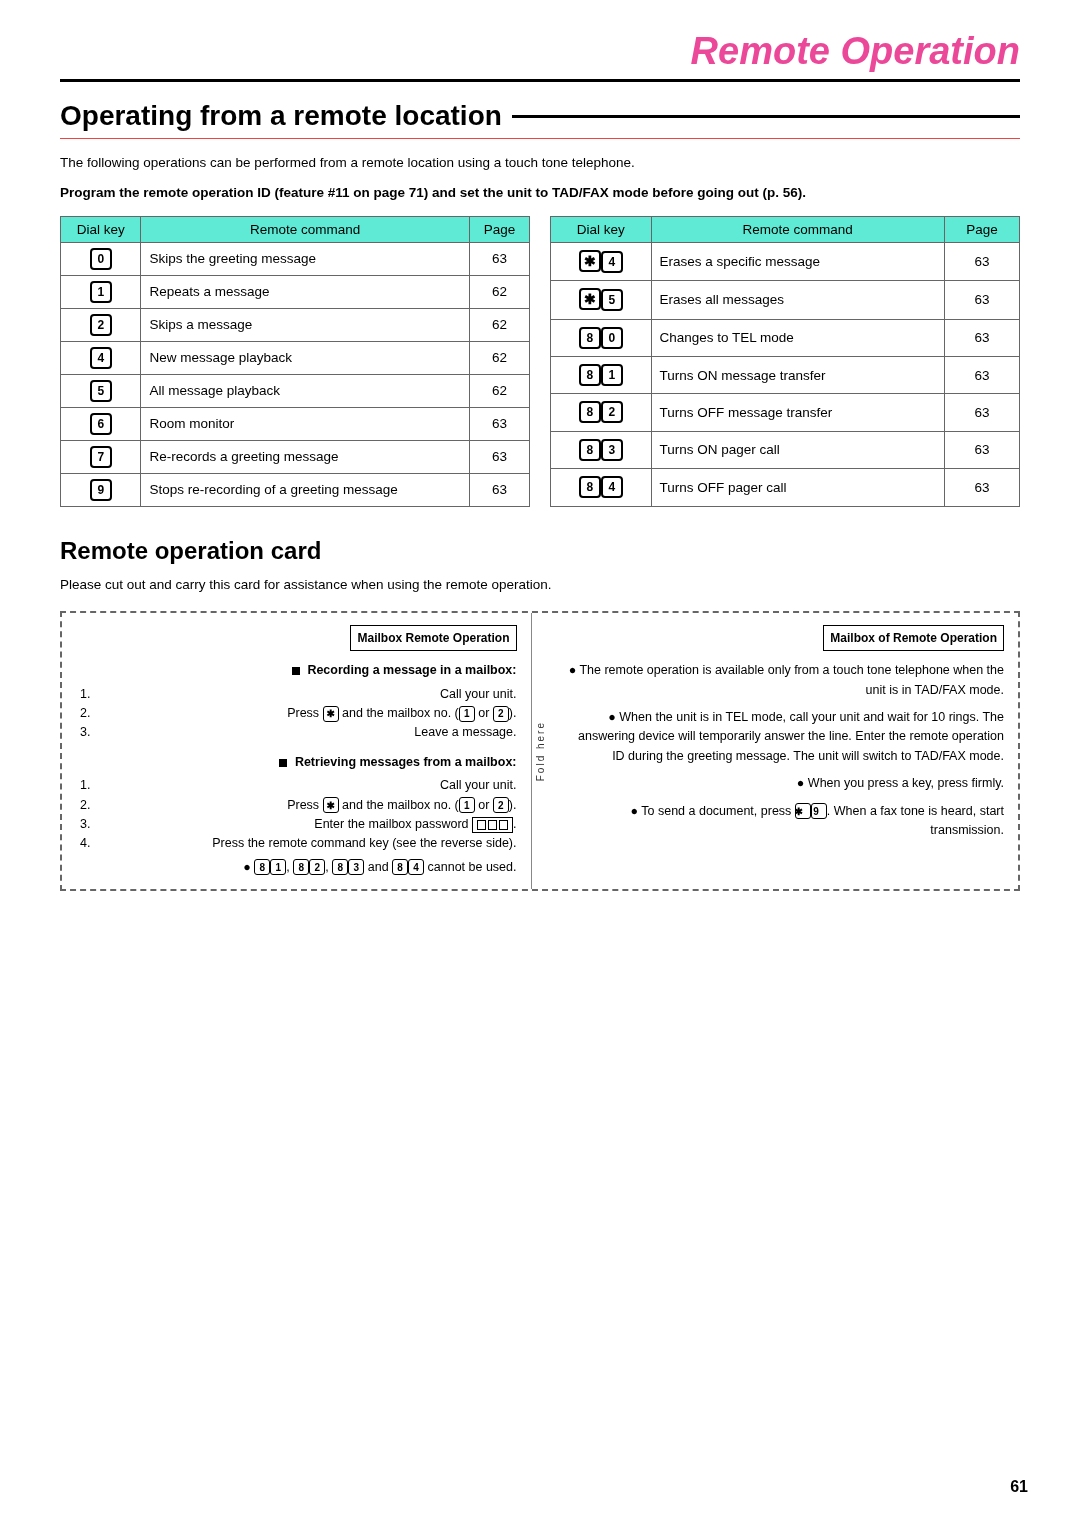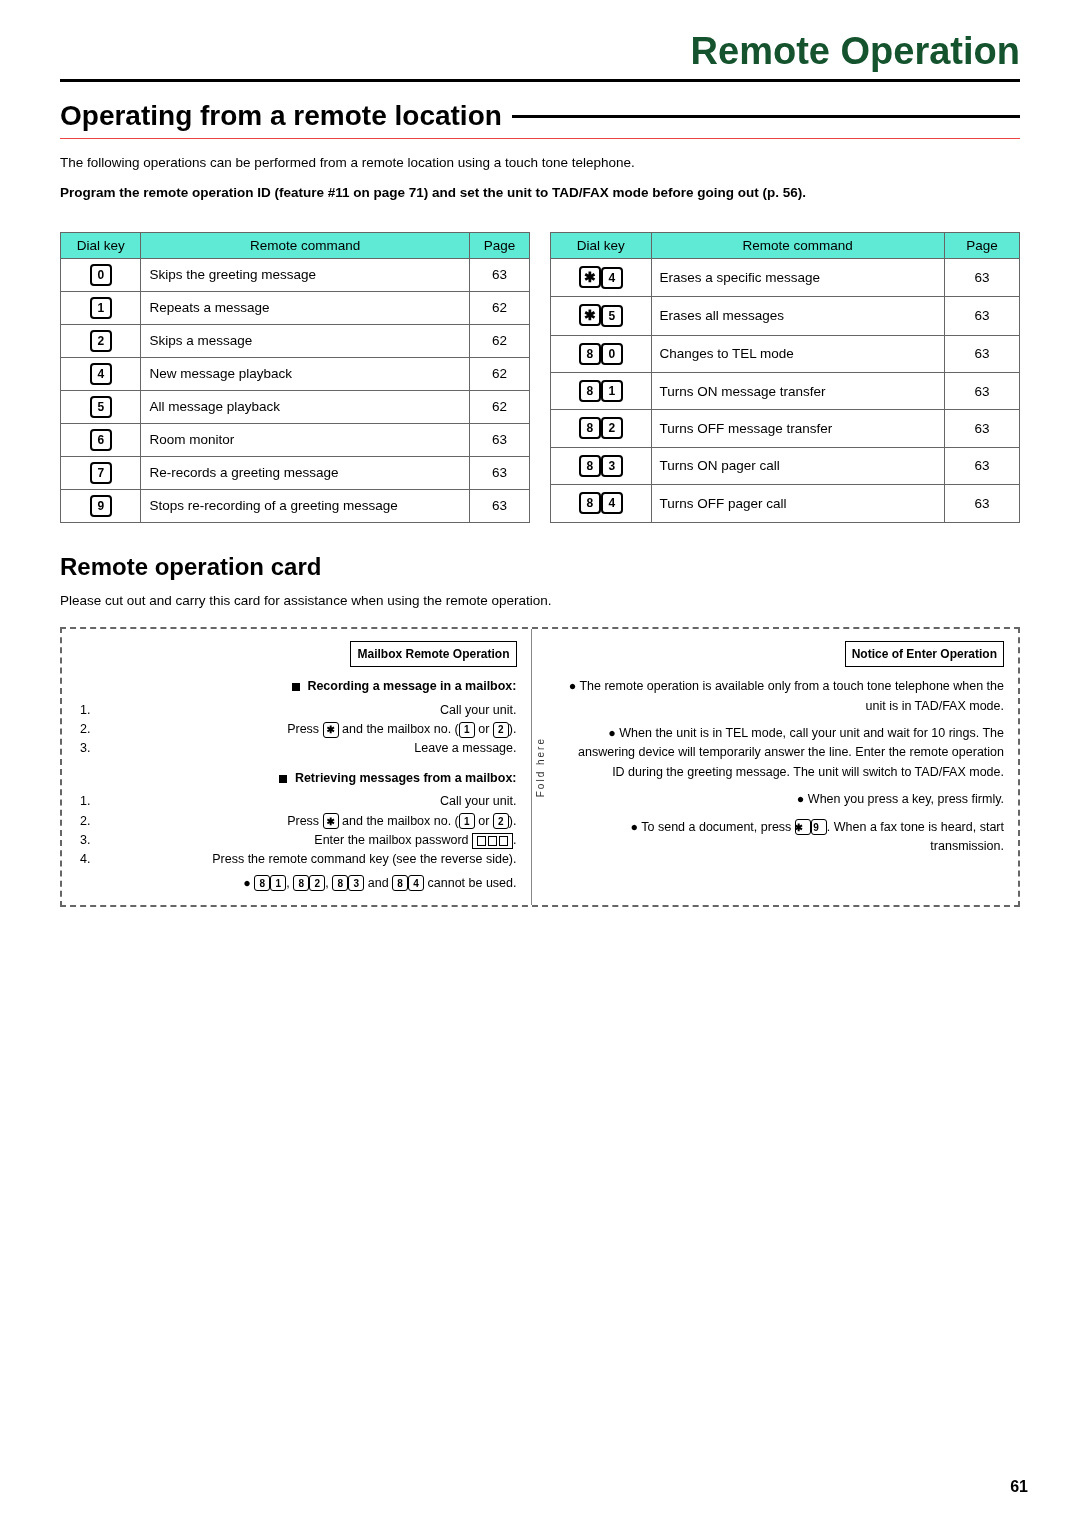--- a/index.html
+++ b/index.html
@@ -20,22 +20,23 @@
     }
     
     .page-header {
       text-align: right;
       border-bottom: 3px solid #000;
       padding-bottom: 6px;
       margin-bottom: 18px;
     }
     .page-title {
       font-size: 38px;
-      font-weight: bold;
-      color: #14532d;
+      font-style: italic;
+      font-weight: bold;
+      color: #ec4899;
     }
     
     .section-title {
       font-size: 28px;
       font-weight: bold;
       border-bottom: 1px solid #ef4444;
       padding-bottom: 6px;
       margin-bottom: 14px;
       display: flex;
       align-items: center;
@@ -50,21 +51,21 @@
     }
     
     .intro-text {
       font-size: 13.5px;
       margin-bottom: 10px;
       line-height: 1.5;
     }
     .intro-bold {
       font-weight: bold;
       font-size: 13.5px;
-      margin-bottom: 28px;
+      margin-bottom: 12px;
       line-height: 1.5;
     }
     
     .tables-container {
       display: flex;
       gap: 0;
       margin-bottom: 30px;
     }
     .cmd-table {
       border-collapse: collapse;
@@ -357,21 +358,21 @@
             <span class="inline-key">8</span><span class="inline-key">4</span> cannot be used.
           </div>
         </div>
       </div>
 
       <div style="position:relative; width:18px; display:flex; align-items:center; justify-content:center;">
         <span style="writing-mode:vertical-rl; transform:rotate(180deg); font-size:10px; color:#333; letter-spacing:2px; white-space:nowrap;">Fold here</span>
       </div>
 
       <div class="card-right">
-        <div class="card-col-header">Notice of Enter Operation</div>
+        <div class="card-col-header">Mailbox of Remote Operation</div>
 
         <ul style="list-style:none; padding:0; margin:0;">
           <li style="margin-bottom:8px; padding-left:14px; text-indent:-14px;">
             ● The remote operation is available only from a touch tone telephone when the unit is in TAD/FAX mode.
           </li>
           <li style="margin-bottom:8px; padding-left:14px; text-indent:-14px;">
             ● When the unit is in TEL mode, call your unit and wait for 10 rings. The answering device will temporarily answer the line. Enter the remote operation ID during the greeting message. The unit will switch to TAD/FAX mode.
           </li>
           <li style="margin-bottom:8px; padding-left:14px; text-indent:-14px;">
             ● When you press a key, press firmly.

